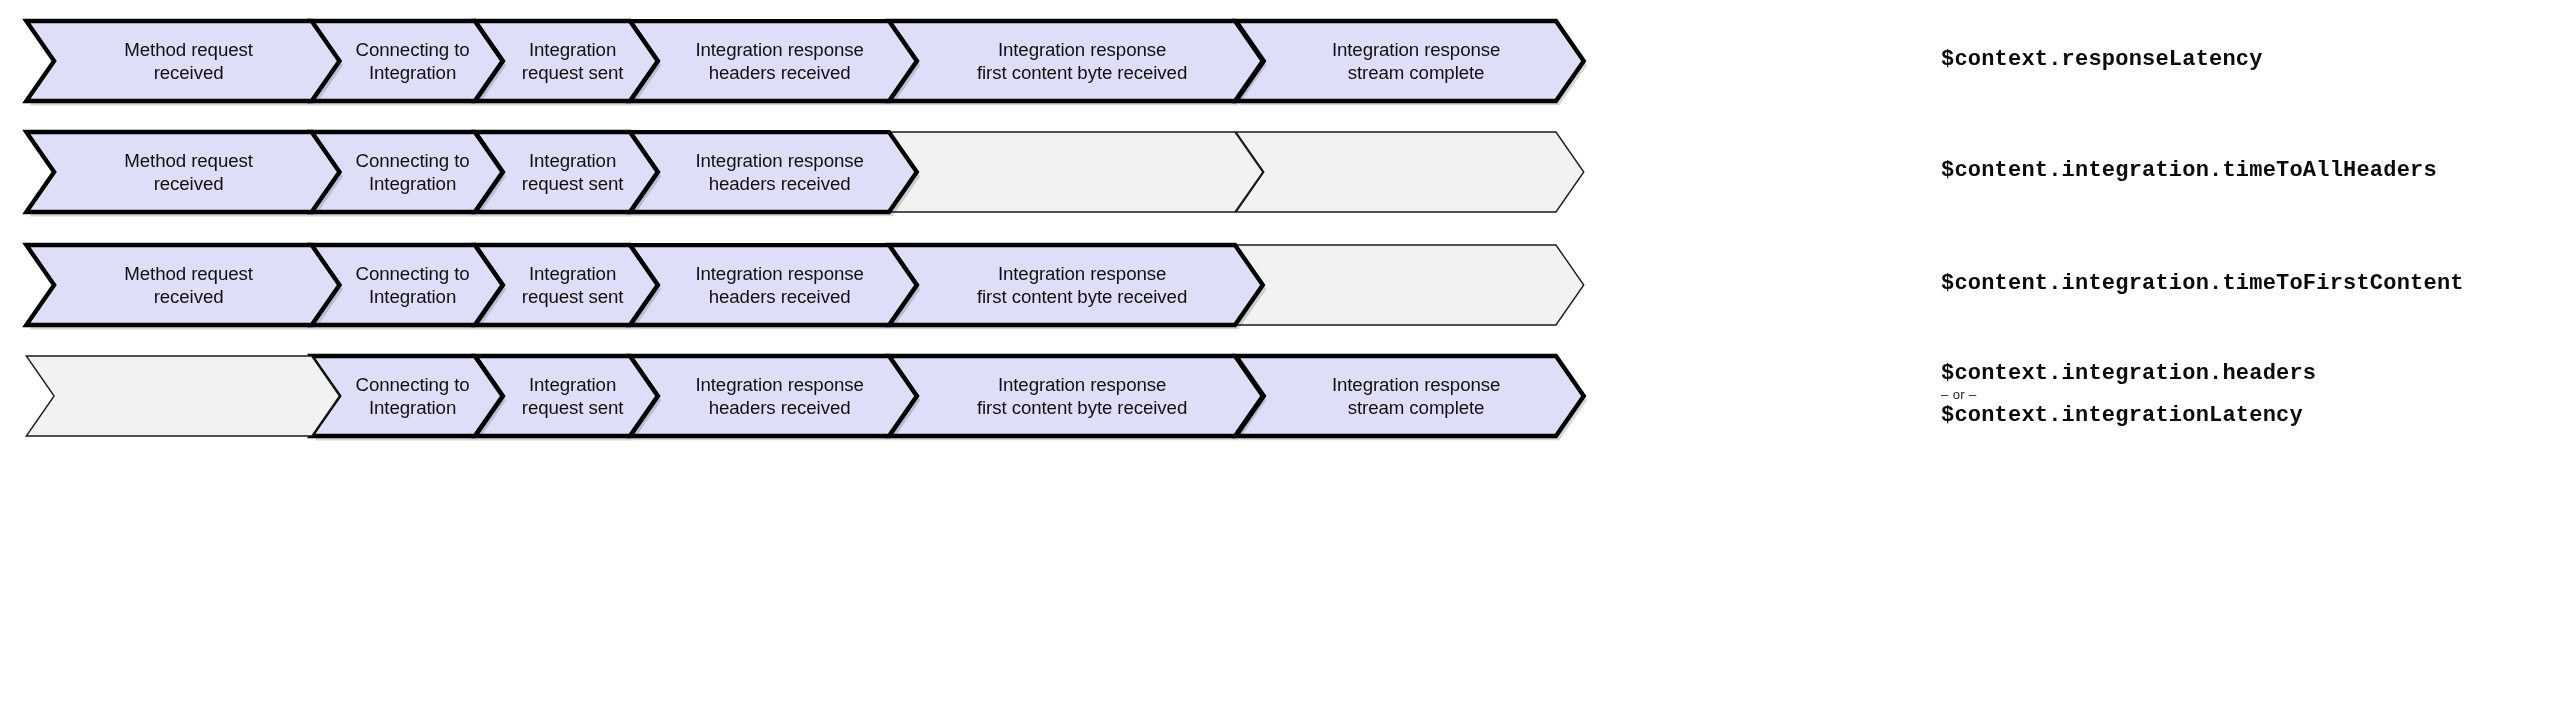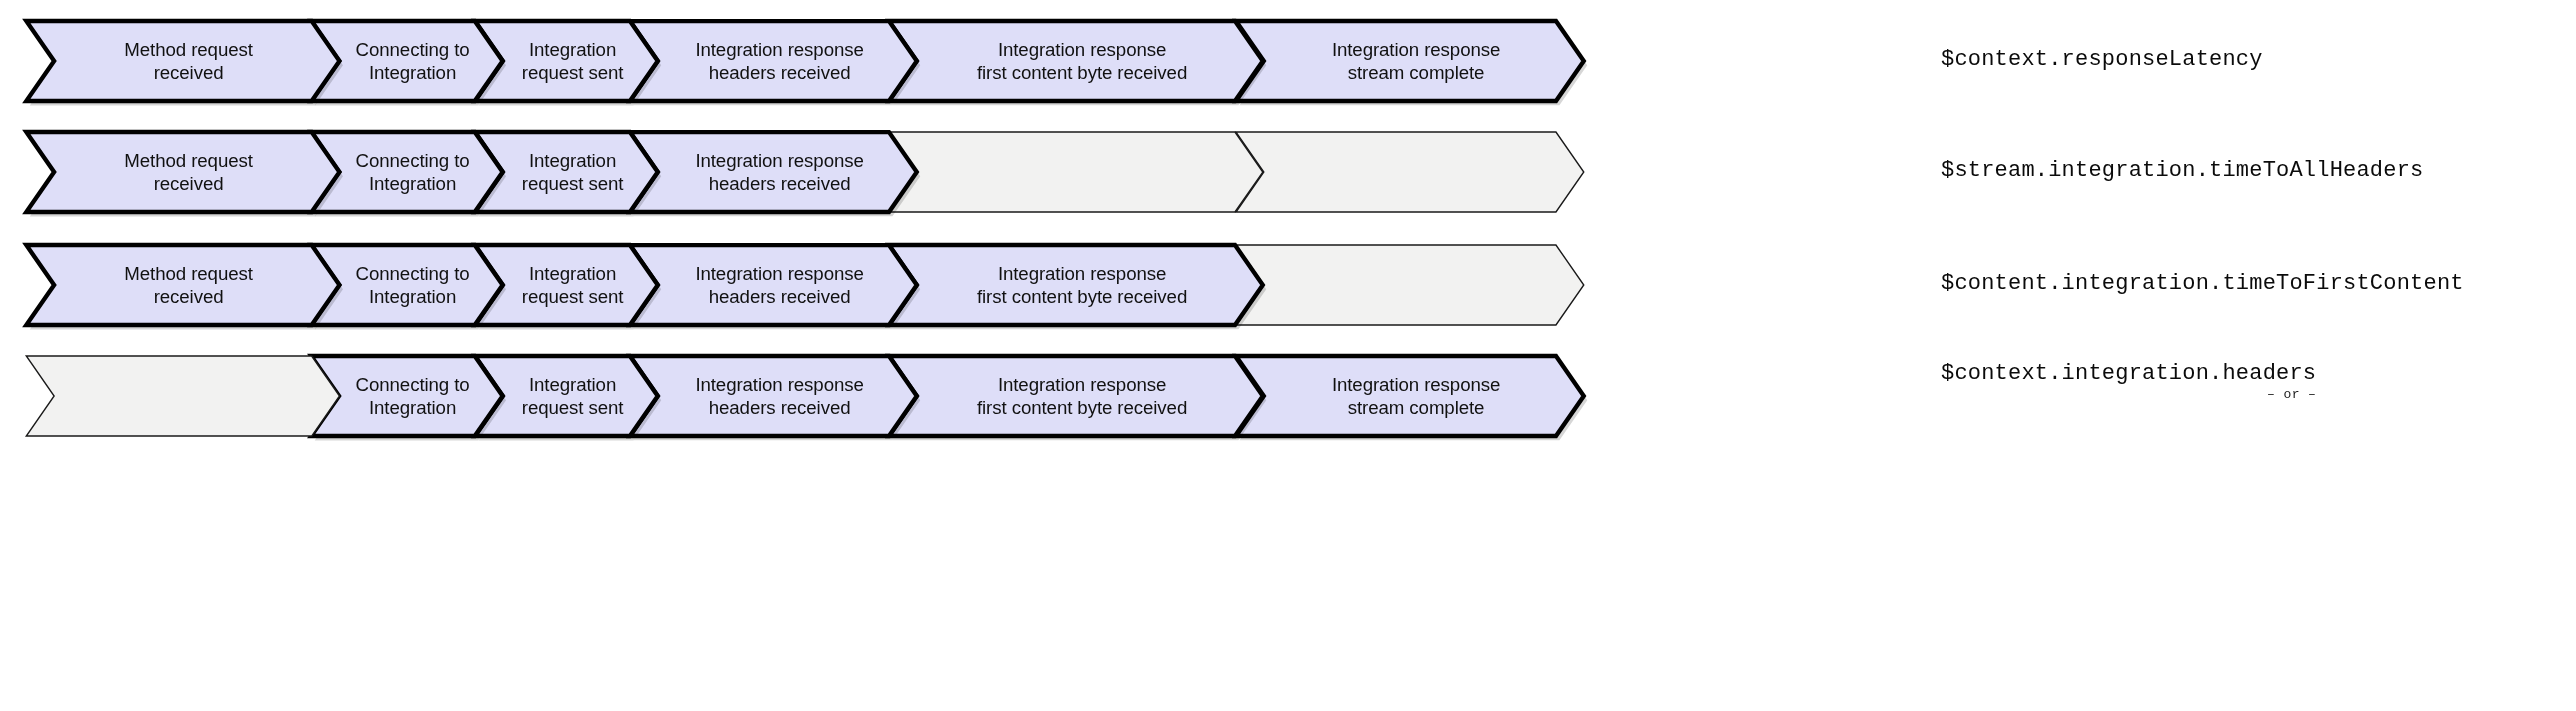--- a/index.html
+++ b/index.html
@@ -74,28 +74,28 @@
   .var-label {
     position: absolute;
     font-family: "Liberation Mono", monospace;
     font-size: 22px;
     line-height: 26px;
     color: #0b0b0b;
     letter-spacing: 0.2px;
     white-space: nowrap;
   }
   .var-label .orline {
-    font-family: Liberation Mono, monospace;
+    font-family: Liberation Sans, sans-serif;
     font-size: 13px;
     line-height: 15.7px;
-    text-align: right;
+    text-align: left;
     color: #1a1a1a;
     letter-spacing: 0.4px;
   }
-  .var-label .mono { display: block; }
+  .var-label .mono { display: block; font-weight: bold; }
 </style>
 </head>
 <body>
 
 <div id="diagram">
     <div class="row" style="top: 21px;">
       <div class="chevron-track">
         <div class="seg" style="left: 0px; width: 313px; z-index: 100;">
           <svg width="319" height="87" viewBox="0 0 366 100">
             <path d="M0,0 L328,0 L360,46 L328,92 L0,92 L32,46 Z" transform="translate(4,5)" fill="rgba(0,0,0,0.16)" stroke="none"></path>
@@ -210,21 +210,21 @@
           <div class="seg-label"></div>
         </div>
         <div class="seg" style="left: 1210px; width: 348px; z-index: 95;">
           <svg width="353" height="87" viewBox="0 0 406 100">
             <path d="M0,0 L368,0 L400,46 L368,92 L0,92 L32,46 Z" fill="#F2F2F1" stroke="#1a1a1a" stroke-width="1.6" stroke-linejoin="miter"></path>
           </svg>
           <div class="seg-label"></div>
         </div>
       </div>
       <div class="var-label" style="left: 1941px; top: 26px;">
-        <div class="mono">$stream.integration.timeToAllHeaders</div>
+        <div class="mono">$content.integration.timeToAllHeaders</div>
       </div>
     </div>
     <div class="row" style="top: 245px;">
       <div class="chevron-track">
         <div class="seg" style="left: 0px; width: 313px; z-index: 100;">
           <svg width="319" height="87" viewBox="0 0 366 100">
             <path d="M0,0 L328,0 L360,46 L328,92 L0,92 L32,46 Z" transform="translate(4,5)" fill="rgba(0,0,0,0.16)" stroke="none"></path>
             <path d="M0,0 L328,0 L360,46 L328,92 L0,92 L32,46 Z" fill="#DEDEF8" stroke="#000000" stroke-width="5" stroke-linejoin="miter"></path>
           </svg>
           <div class="seg-label">
@@ -338,16 +338,17 @@
           </svg>
           <div class="seg-label">
             <span>Integration response</span>
             <span>stream complete</span>
           </div>
         </div>
       </div>
       <div class="var-label" style="left: 1941px; top: 5.2px;">
         <div class="mono">$context.integration.headers</div>
         <div class="orline">– or –</div>
+        <div class="mono">$context.integrationLatency</div>
       </div>
     </div>
   </div>
 
 
 </body></html>

